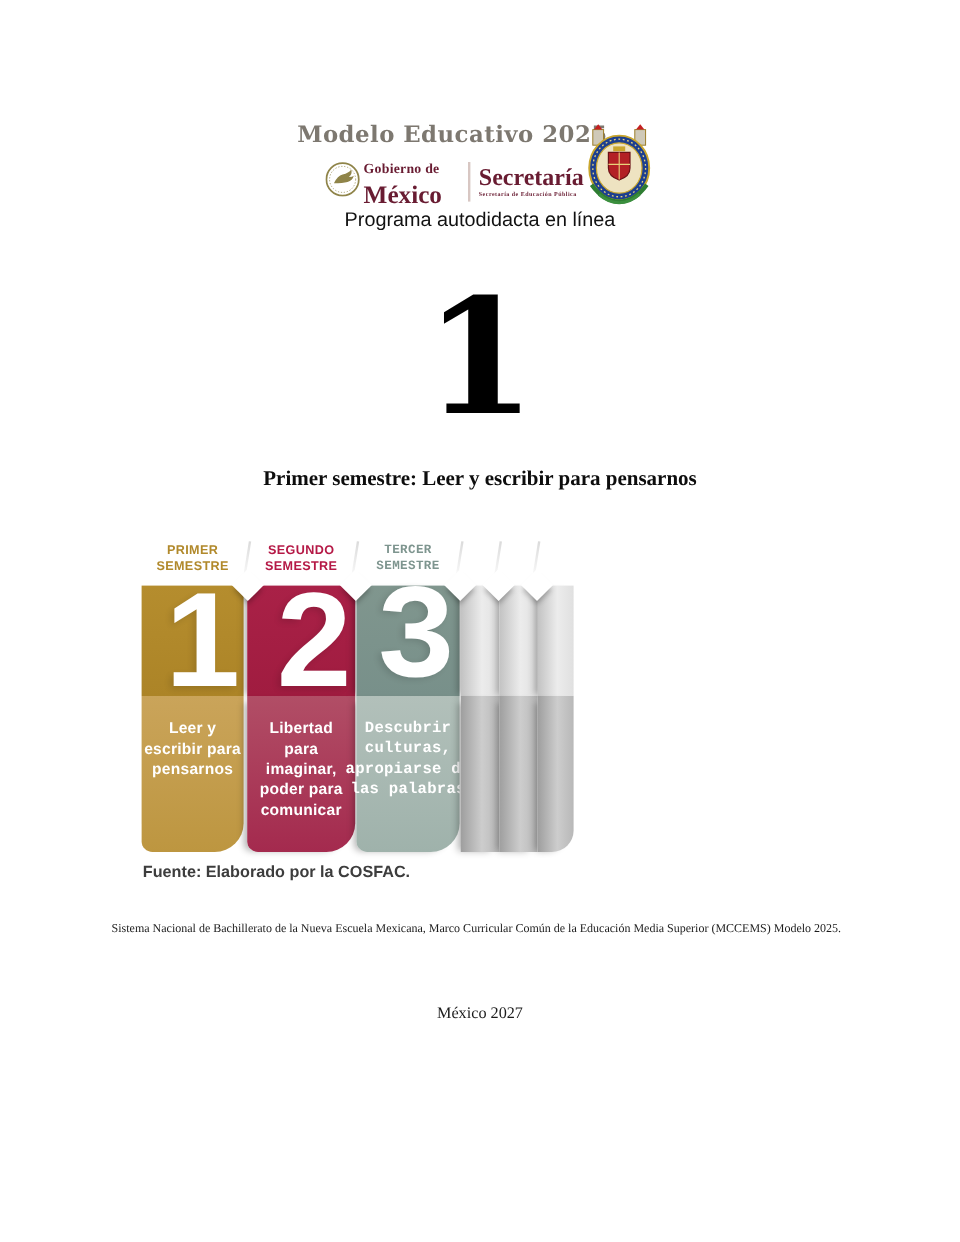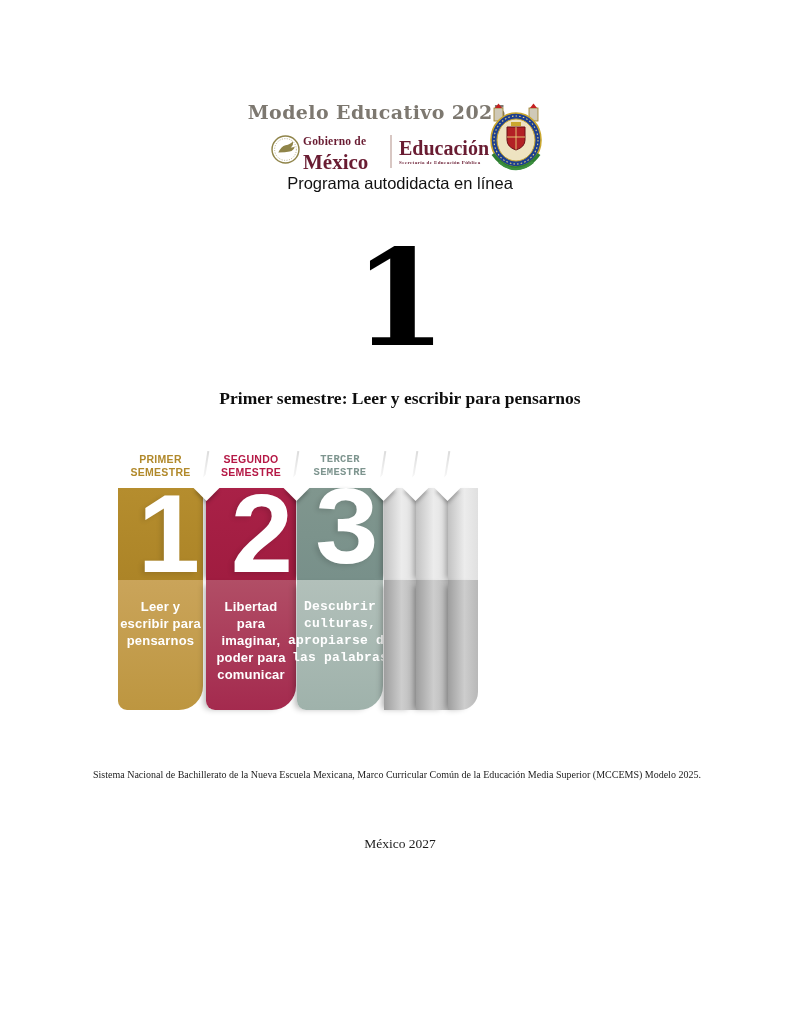--- a/index.html
+++ b/index.html
@@ -96,21 +96,21 @@
   </svg>
 
   <div class="gob-text">
     <div class="l1">Gobierno de</div>
     <div class="l2">México</div>
   </div>
 
   <div class="logo-sep"></div>
 
   <div class="educacion">
-    <div class="l1">Educación</div>
+    <div class="l1">Secretaría</div>
     <div class="l2">Secretaría de Educación Pública</div>
   </div>
 
   <svg class="crest" viewBox="0 0 58 70">
     <g fill="#cfc9b8" stroke="#9a7a22" stroke-width="0.8">
       <rect x="7" y="6" width="9" height="13"></rect>
       <rect x="42" y="6" width="9" height="13"></rect>
     </g>
     <path d="M8 6 l3.5 -4.5 l3.5 4.5 z" fill="#c42020"></path>
     <path d="M43 6 l3.5 -4.5 l3.5 4.5 z" fill="#c42020"></path>
@@ -191,17 +191,18 @@
     <div class="tabshadow ts4"></div>
     <div class="tabshadow ts5"></div>
 
     <div class="fold f1"></div>
     <div class="fold f2"></div>
     <div class="fold f3"></div>
     <div class="fold f4"></div>
     <div class="fold f5"></div>
   </figure>
 
+  <div class="fuente">Fuente: Elaborado por la COSFAC.</div>
 
   <p class="reference">Sistema Nacional de Bachillerato de la Nueva Escuela Mexicana, Marco Curricular Común de la Educación Media Superior (MCCEMS) Modelo 2025.</p>
   <div class="place-year">México 2027</div>
 
 </div>
 
 </body></html>

